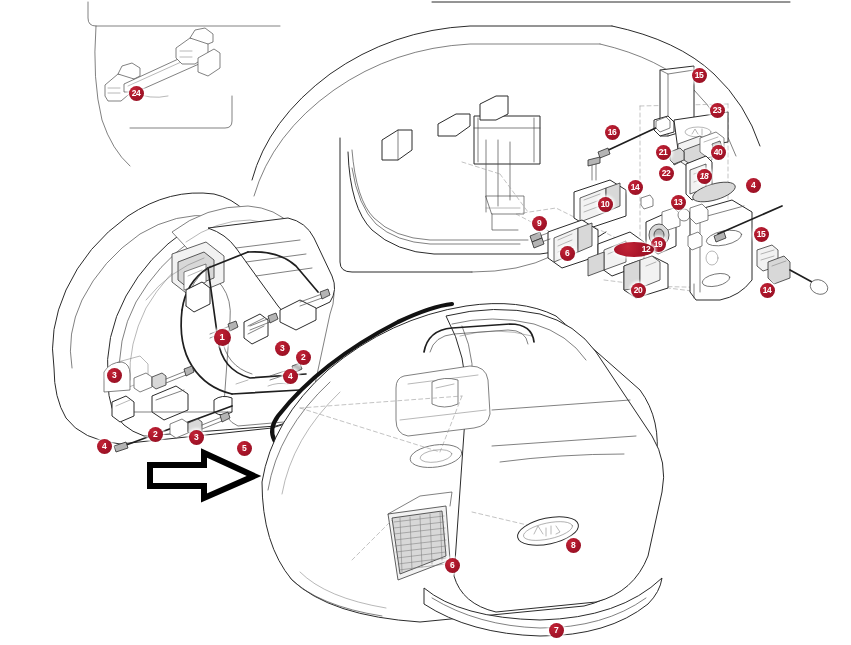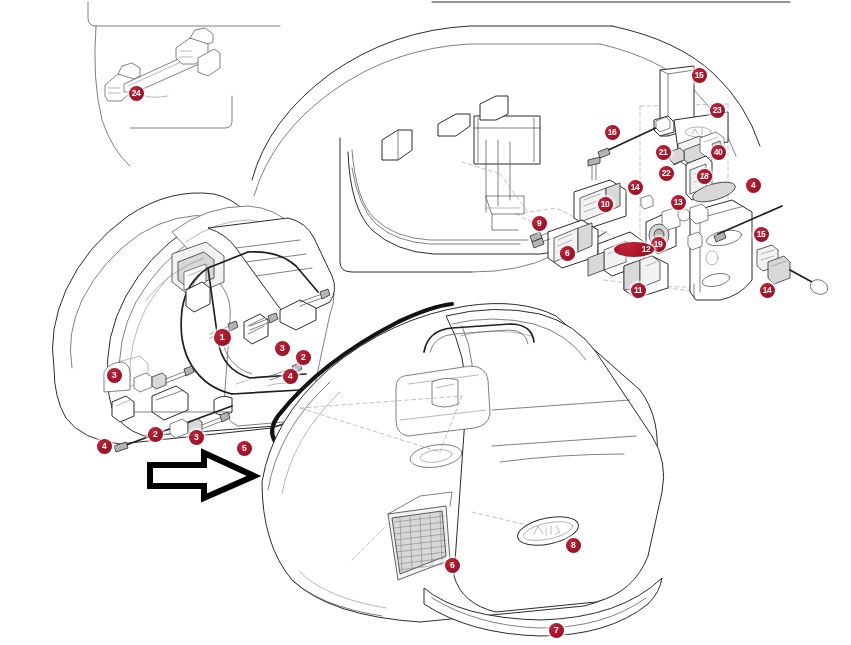--- a/index.html
+++ b/index.html
@@ -388,17 +388,17 @@
       <div class="callout sz-sm" style="left: 704px; top: 176px; font-style: italic;">18</div>
       <div class="callout sz-sm" style="left: 635px; top: 187px;">14</div>
       <div class="callout sz-sm" style="left: 605px; top: 204px;">10</div>
       <div class="callout sz-sm" style="left: 678px; top: 202px;">13</div>
       <div class="callout sz-sm" style="left: 753px; top: 185px;">4</div>
       <div class="callout sz-sm" style="left: 539px; top: 223px;">9</div>
       <div class="callout sz-sm" style="left: 658px; top: 213px; margin-top: 24px;">19</div>
       <div class="callout sz-sm" style="left: 621px; top: 249px; padding-left: 25px;">12</div>
       <div class="callout sz-sm" style="left: 761px; top: 234px;">15</div>
       <div class="callout sz-sm" style="left: 567px; top: 253px;">6</div>
-      <div class="callout sz-sm" style="left: 638px; top: 290px;">11</div>
+      <div class="callout sz-sm" style="left: 638px; top: 290px;">20</div>
       <div class="callout sz-sm" style="left: 767px; top: 290px;">14</div>
     </div>
 
 </div>
 
 </body></html>

